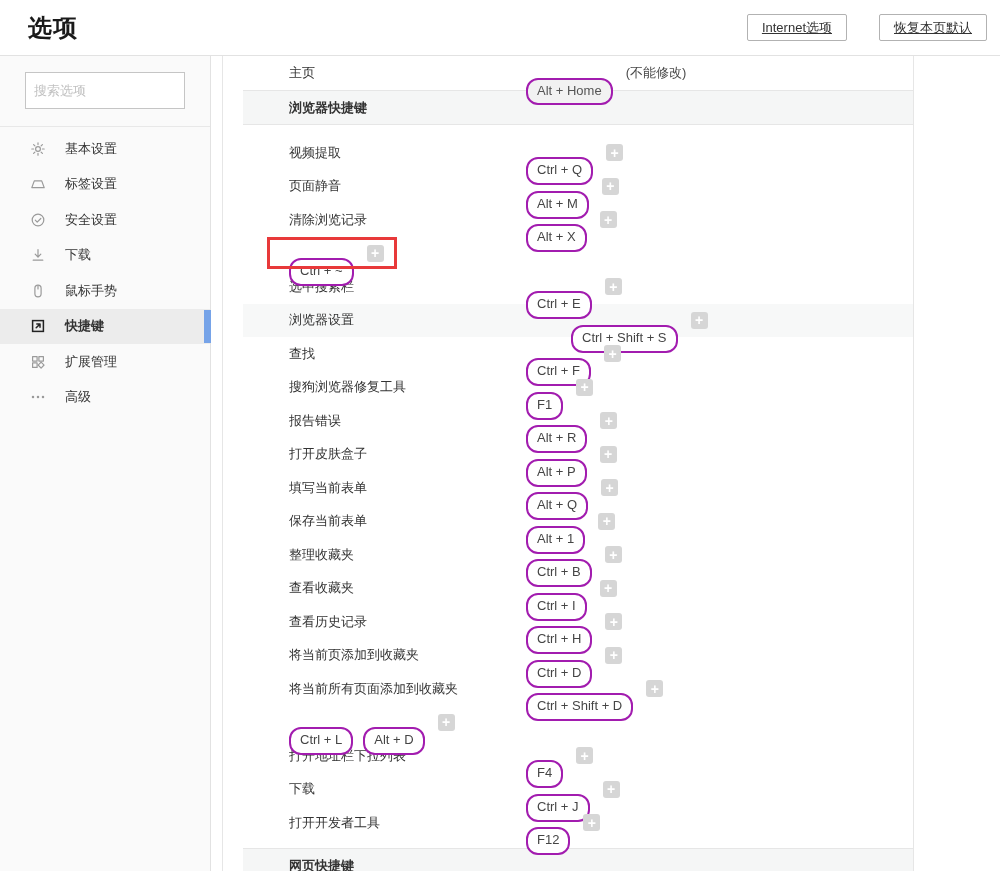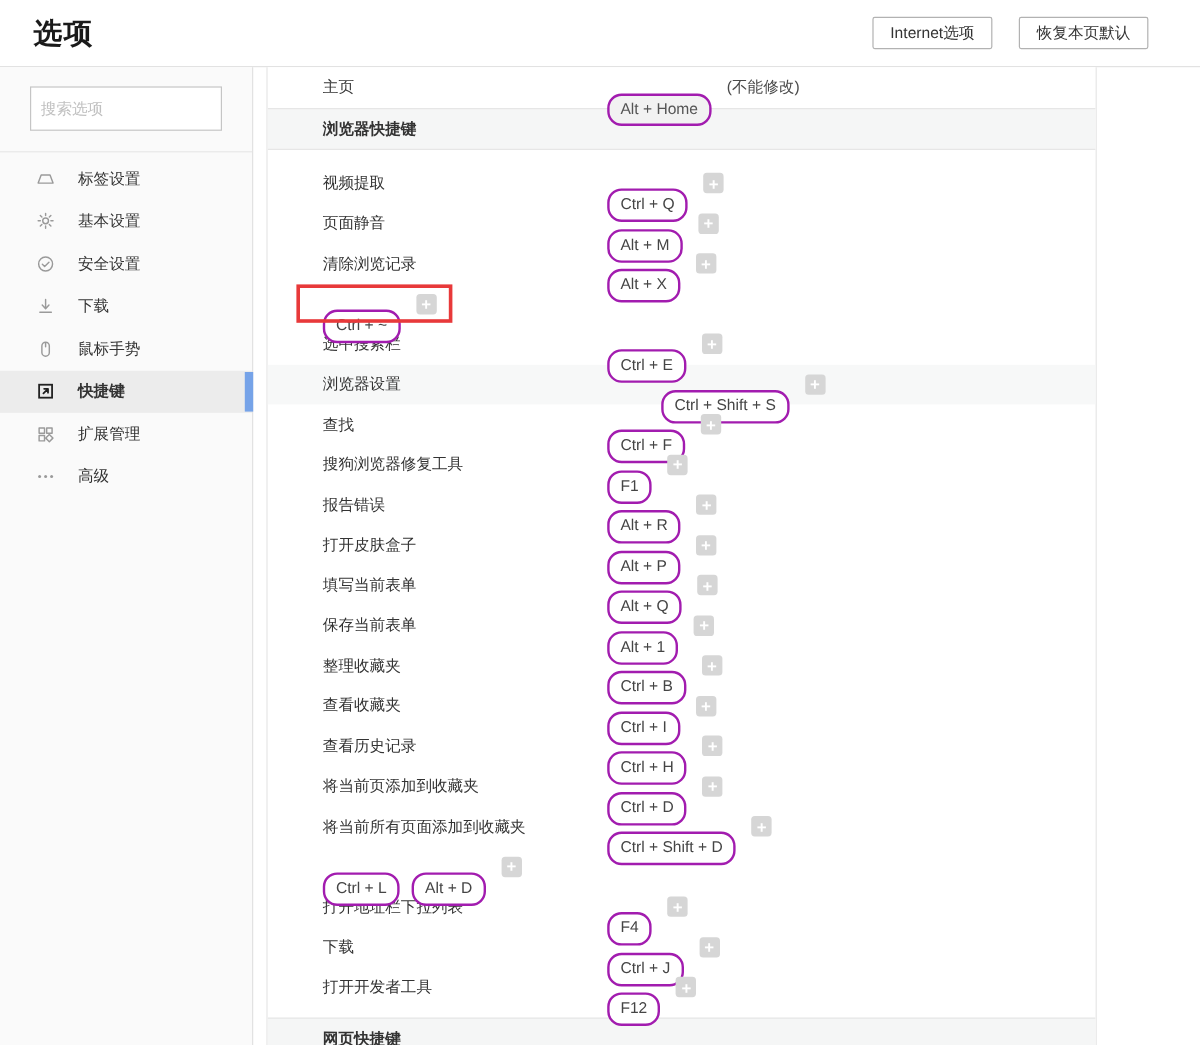--- a/index.html
+++ b/index.html
@@ -10,21 +10,21 @@
     -webkit-font-smoothing:antialiased;
   }
 
   
   .header {
     position:absolute; top:0; left:0; width:1000px; height:56px;
     background:#fff; border-bottom:1px solid #e2e2e2;
     display:flex; align-items:center;
   }
   .page-title { font-size:24px; font-weight:600; color:#1a1a1a; margin-left:28px; letter-spacing:1px; }
-  .header-btns { margin-left:auto; margin-right:43px; display:flex; gap:22px; }
+  .header-btns { margin-left:auto; margin-right:13px; display:flex; gap:32px;text-decoration:underline; }
   .hbtn {
     height:27px; padding:0 14px; background:#fff; border:1px solid #b2b2b2;
     border-radius:2px; font-size:13px; color:#333; line-height:25px; cursor:pointer;
     font-family:inherit;
   }
 
   
   .sidebar {
     position:absolute; top:56px; left:0; width:211px; bottom:0;
     background:#fafafa; border-right:1px solid #e2e2e2;
@@ -46,20 +46,21 @@
   .menu-item.selected .icon { color:#222; }
   .accent-bar {
     position:absolute; right:-1px; top:1px; bottom:1px; width:7px; background:#76a3e8;
   }
 
   
   .content {
     position:absolute; left:222px; top:56px; width:692px; bottom:0;
     border-left:1px solid #e6e6e6; border-right:1px solid #e6e6e6; background:#fff;
     overflow:hidden;
+    padding-left:20px;
   }
   .home-row { height:34px; display:flex; align-items:center; padding-left:46px; }
   .row-label { flex:0 0 237px; font-size:13px; color:#333; }
   .section-band {
     height:35px; background:#f5f6f6; border-top:1px solid #e6e6e6; border-bottom:1px solid #e6e6e6;
     font-size:13px; font-weight:bold; color:#333; line-height:33px; padding-left:46px;
   }
   .rows { padding:11px 0 8px; }
   .srow { height:33.5px; display:flex; align-items:center; padding-left:46px; }
   .srow.hovered { background:#f7f8f8;gap:45px; }
@@ -95,33 +96,33 @@
 </div>
 
 <div class="sidebar">
   <div class="search-wrap">
     <input class="search-input" type="text" placeholder="搜索选项" style="">
   </div>
   <div class="menu" id="menu">
       <div class="menu-item">
         <span class="icon">
           <svg viewBox="0 0 16 16" xmlns="http://www.w3.org/2000/svg">
-            <path fill="none" stroke="currentColor" stroke-width="1.2" stroke-linecap="round" stroke-linejoin="round" d="M1.8 11.6L4.3 4.9H11.7L14.2 11.6Z"></path>
-          </svg>
-        </span>
-        <span>标签设置</span>
-      </div>
-      <div class="menu-item">
-        <span class="icon">
-          <svg viewBox="0 0 16 16" xmlns="http://www.w3.org/2000/svg">
             <circle cx="8" cy="8" r="2.4" fill="none" stroke="currentColor" stroke-width="1.2" stroke-linecap="round" stroke-linejoin="round"></circle>
             <path fill="none" stroke="currentColor" stroke-width="1.2" stroke-linecap="round" stroke-linejoin="round" d="M8 1.8V3.6M8 12.4V14.2M1.8 8H3.6M12.4 8H14.2M3.6 3.6L4.9 4.9M11.1 11.1L12.4 12.4M12.4 3.6L11.1 4.9M4.9 11.1L3.6 12.4"></path>
           </svg>
         </span>
         <span>基本设置</span>
+      </div>
+      <div class="menu-item">
+        <span class="icon">
+          <svg viewBox="0 0 16 16" xmlns="http://www.w3.org/2000/svg">
+            <path fill="none" stroke="currentColor" stroke-width="1.2" stroke-linecap="round" stroke-linejoin="round" d="M1.8 11.6L4.3 4.9H11.7L14.2 11.6Z"></path>
+          </svg>
+        </span>
+        <span>标签设置</span>
       </div>
       <div class="menu-item">
         <span class="icon">
           <svg viewBox="0 0 16 16" xmlns="http://www.w3.org/2000/svg">
             <circle cx="8" cy="8" r="5.8" fill="none" stroke="currentColor" stroke-width="1.2" stroke-linecap="round" stroke-linejoin="round"></circle>
             <path fill="none" stroke="currentColor" stroke-width="1.2" stroke-linecap="round" stroke-linejoin="round" d="M5.3 8.2L7.2 10.1L10.8 6.5"></path>
           </svg>
         </span>
         <span>安全设置</span>
       </div>

